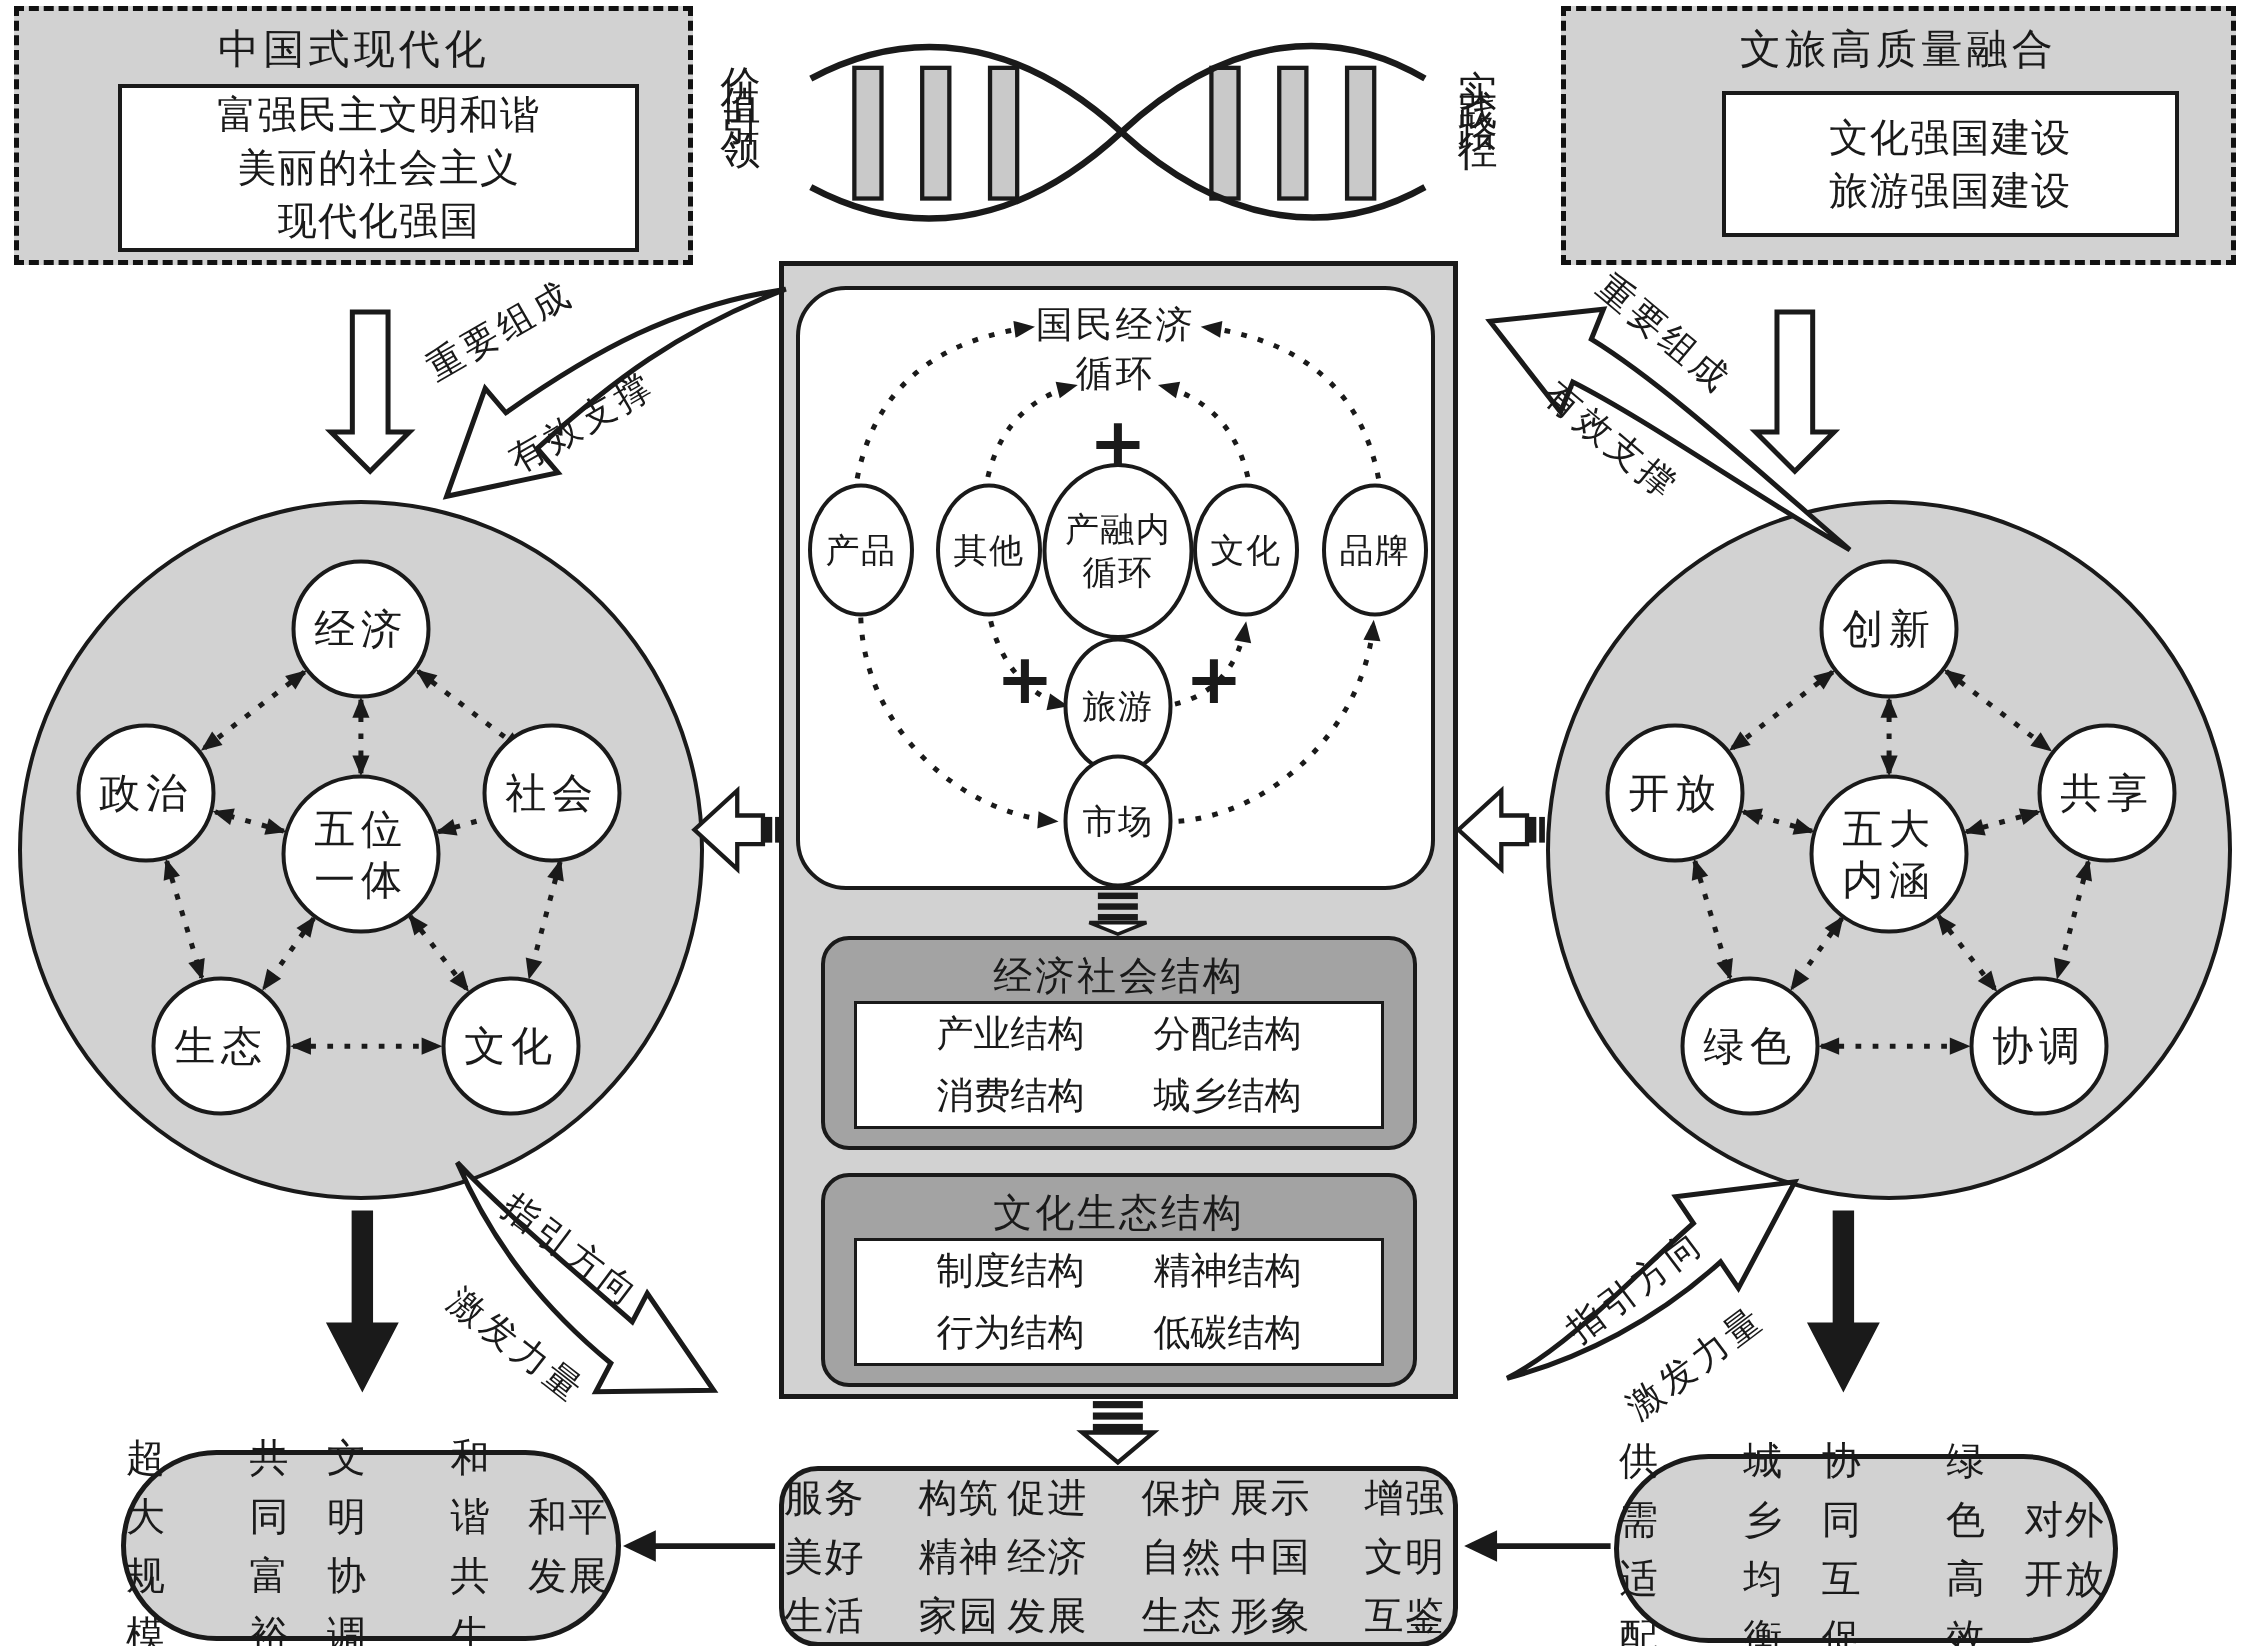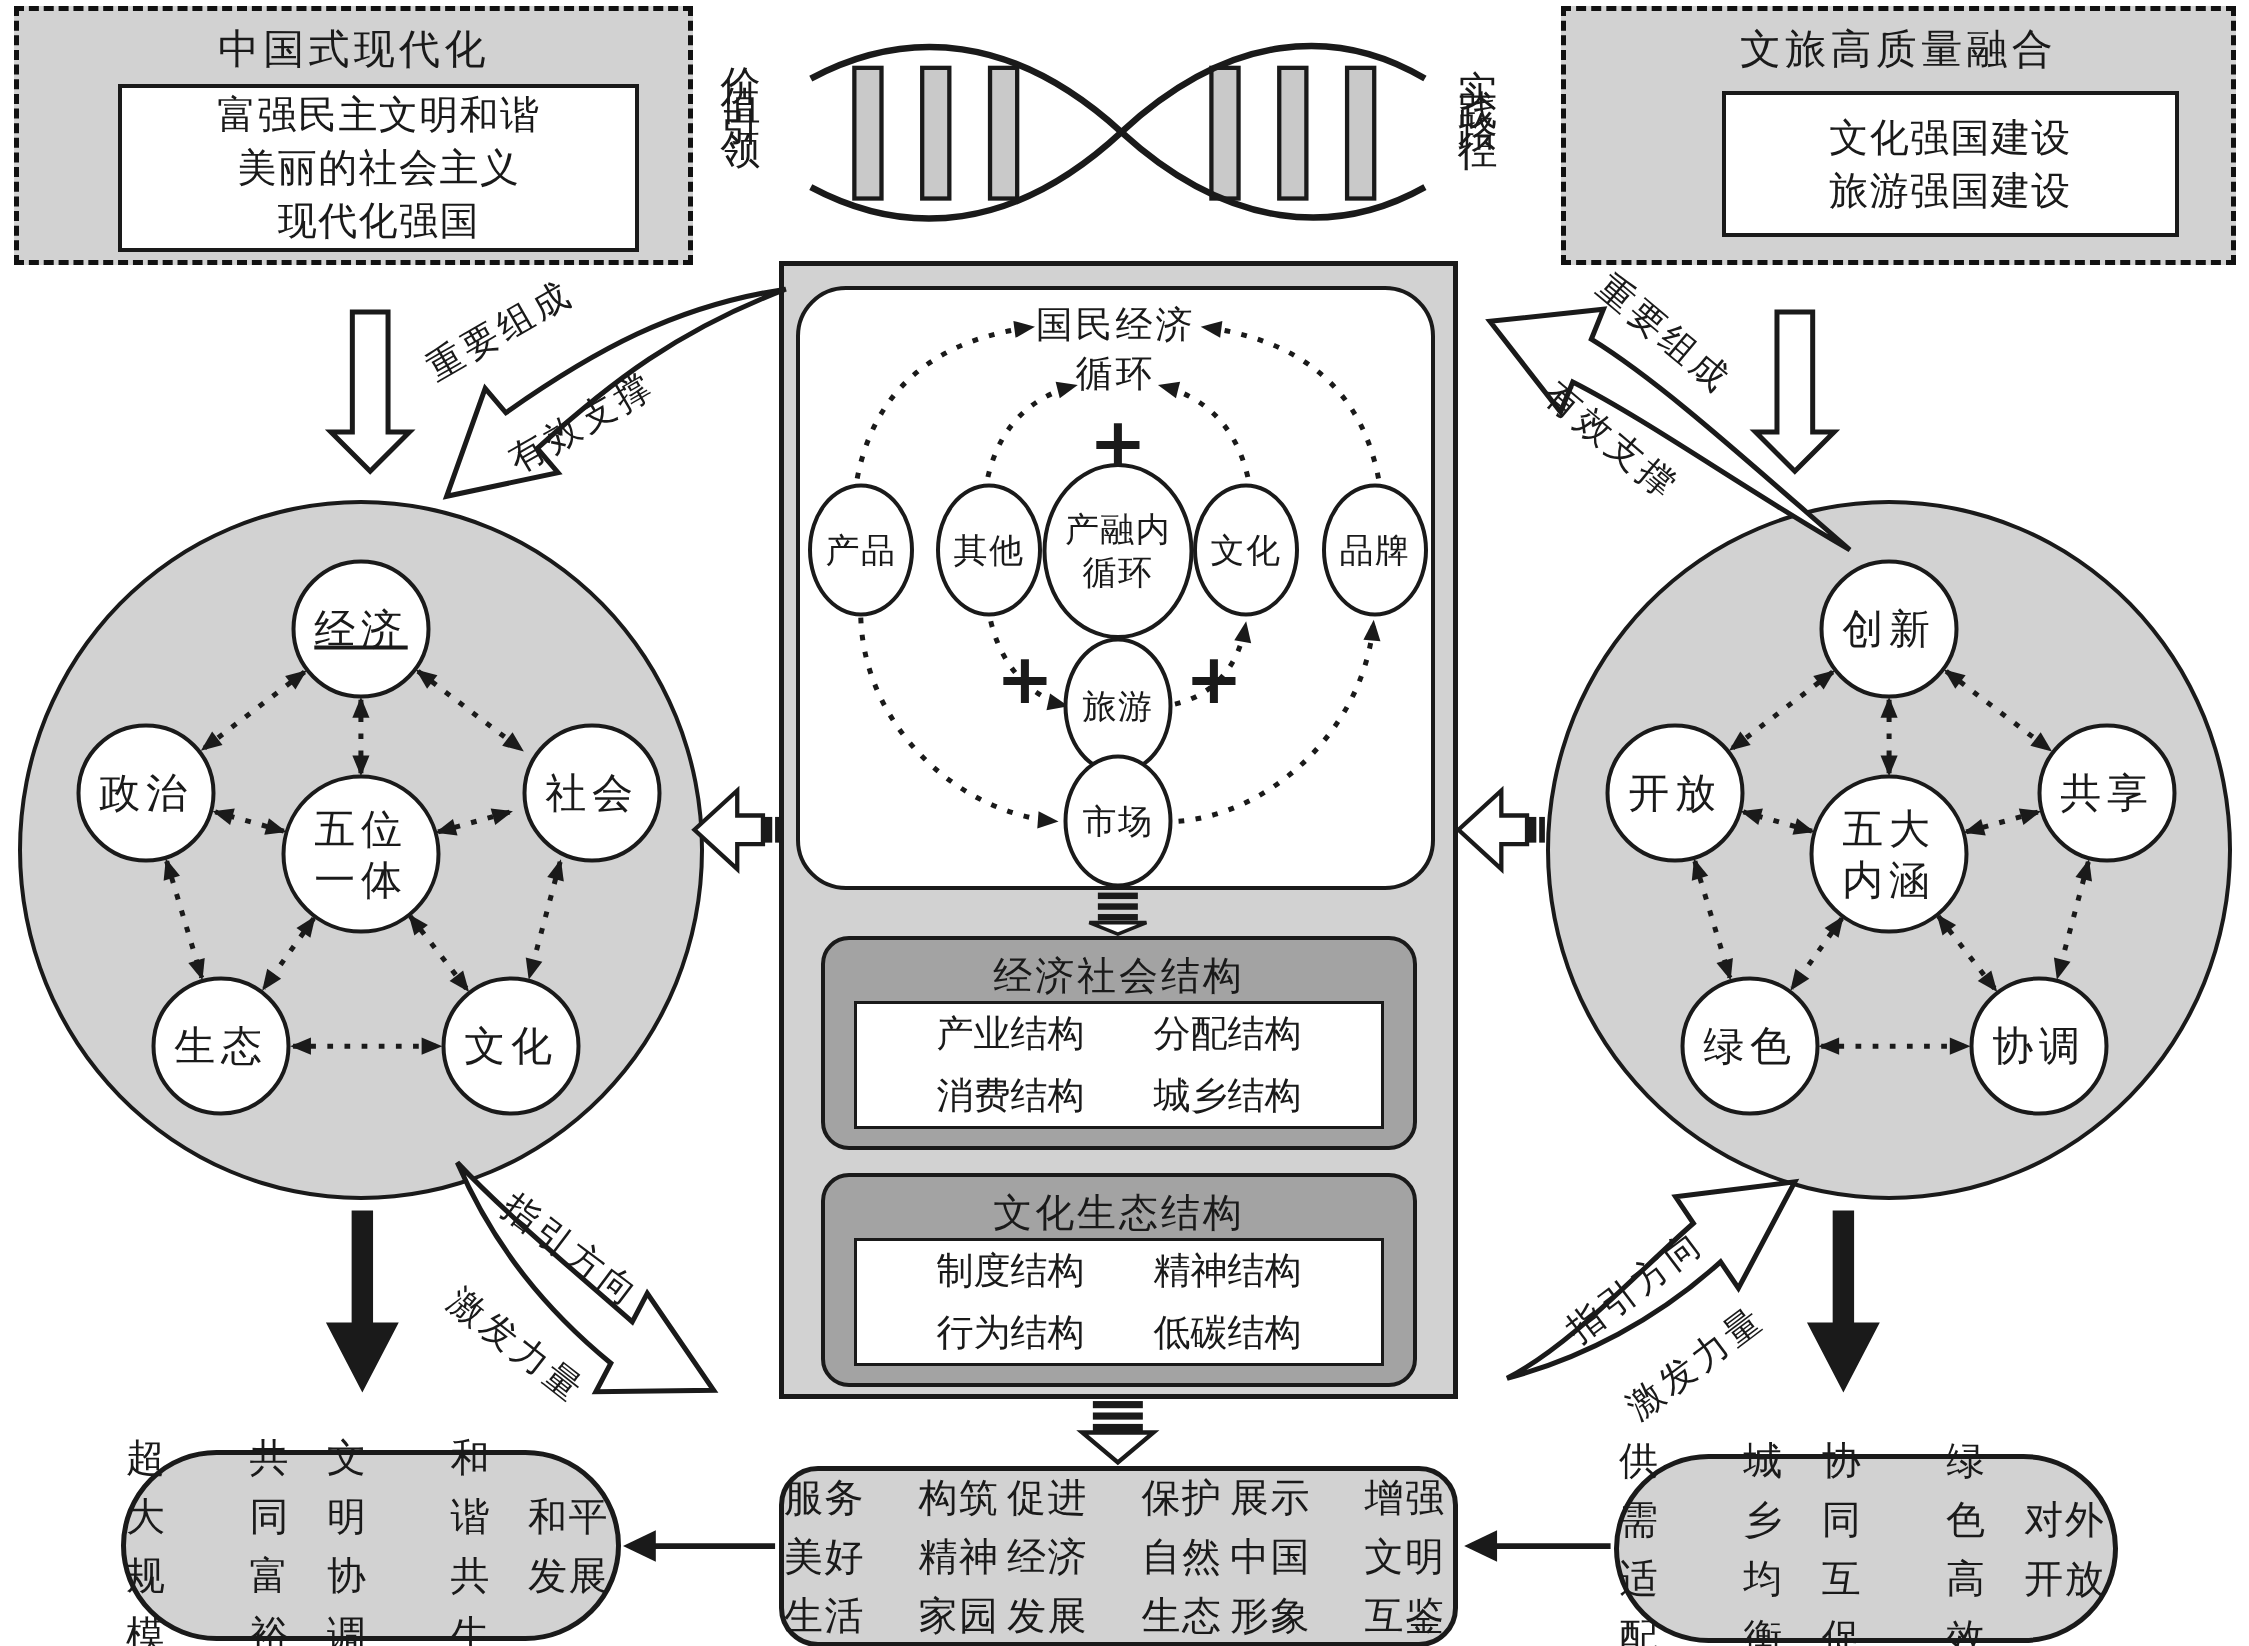--- a/index.html
+++ b/index.html
@@ -280,27 +280,27 @@
     <div>旅游</div>
   </div>
   <div class="ellipse-node" style="left:1118px;top:821px;width:109px;height:133px;">
     <div>市场</div>
   </div>
 
   <div class="plus" style="left:1118px;top:443px;">+</div>
   <div class="plus" style="left:1025px;top:679px;">+</div>
   <div class="plus" style="left:1214px;top:679px;">+</div>
 
-  <div class="node" style="left:361px;top:629px;width:139px;height:139px;text-decoration:underline;">
+  <div class="node" style="left:361px;top:629px;width:139px;height:139px;">
     <div>经济</div>
   </div>
   <div class="node" style="left:146px;top:793px;width:139px;height:139px;text-align:right;">
     <div>政治</div>
   </div>
-  <div class="node" style="left:592px;top:793px;width:139px;height:139px;">
+  <div class="node" style="left:552px;top:793px;width:139px;height:139px;">
     <div>社会</div>
   </div>
   <div class="node" style="left:221px;top:1046px;width:139px;height:139px;">
     <div>生态</div>
   </div>
   <div class="node" style="left:511px;top:1046px;width:139px;height:139px;">
     <div>文化</div>
   </div>
   <div class="node" style="left:361px;top:854px;width:159px;height:159px;">
     <div>五位</div>

